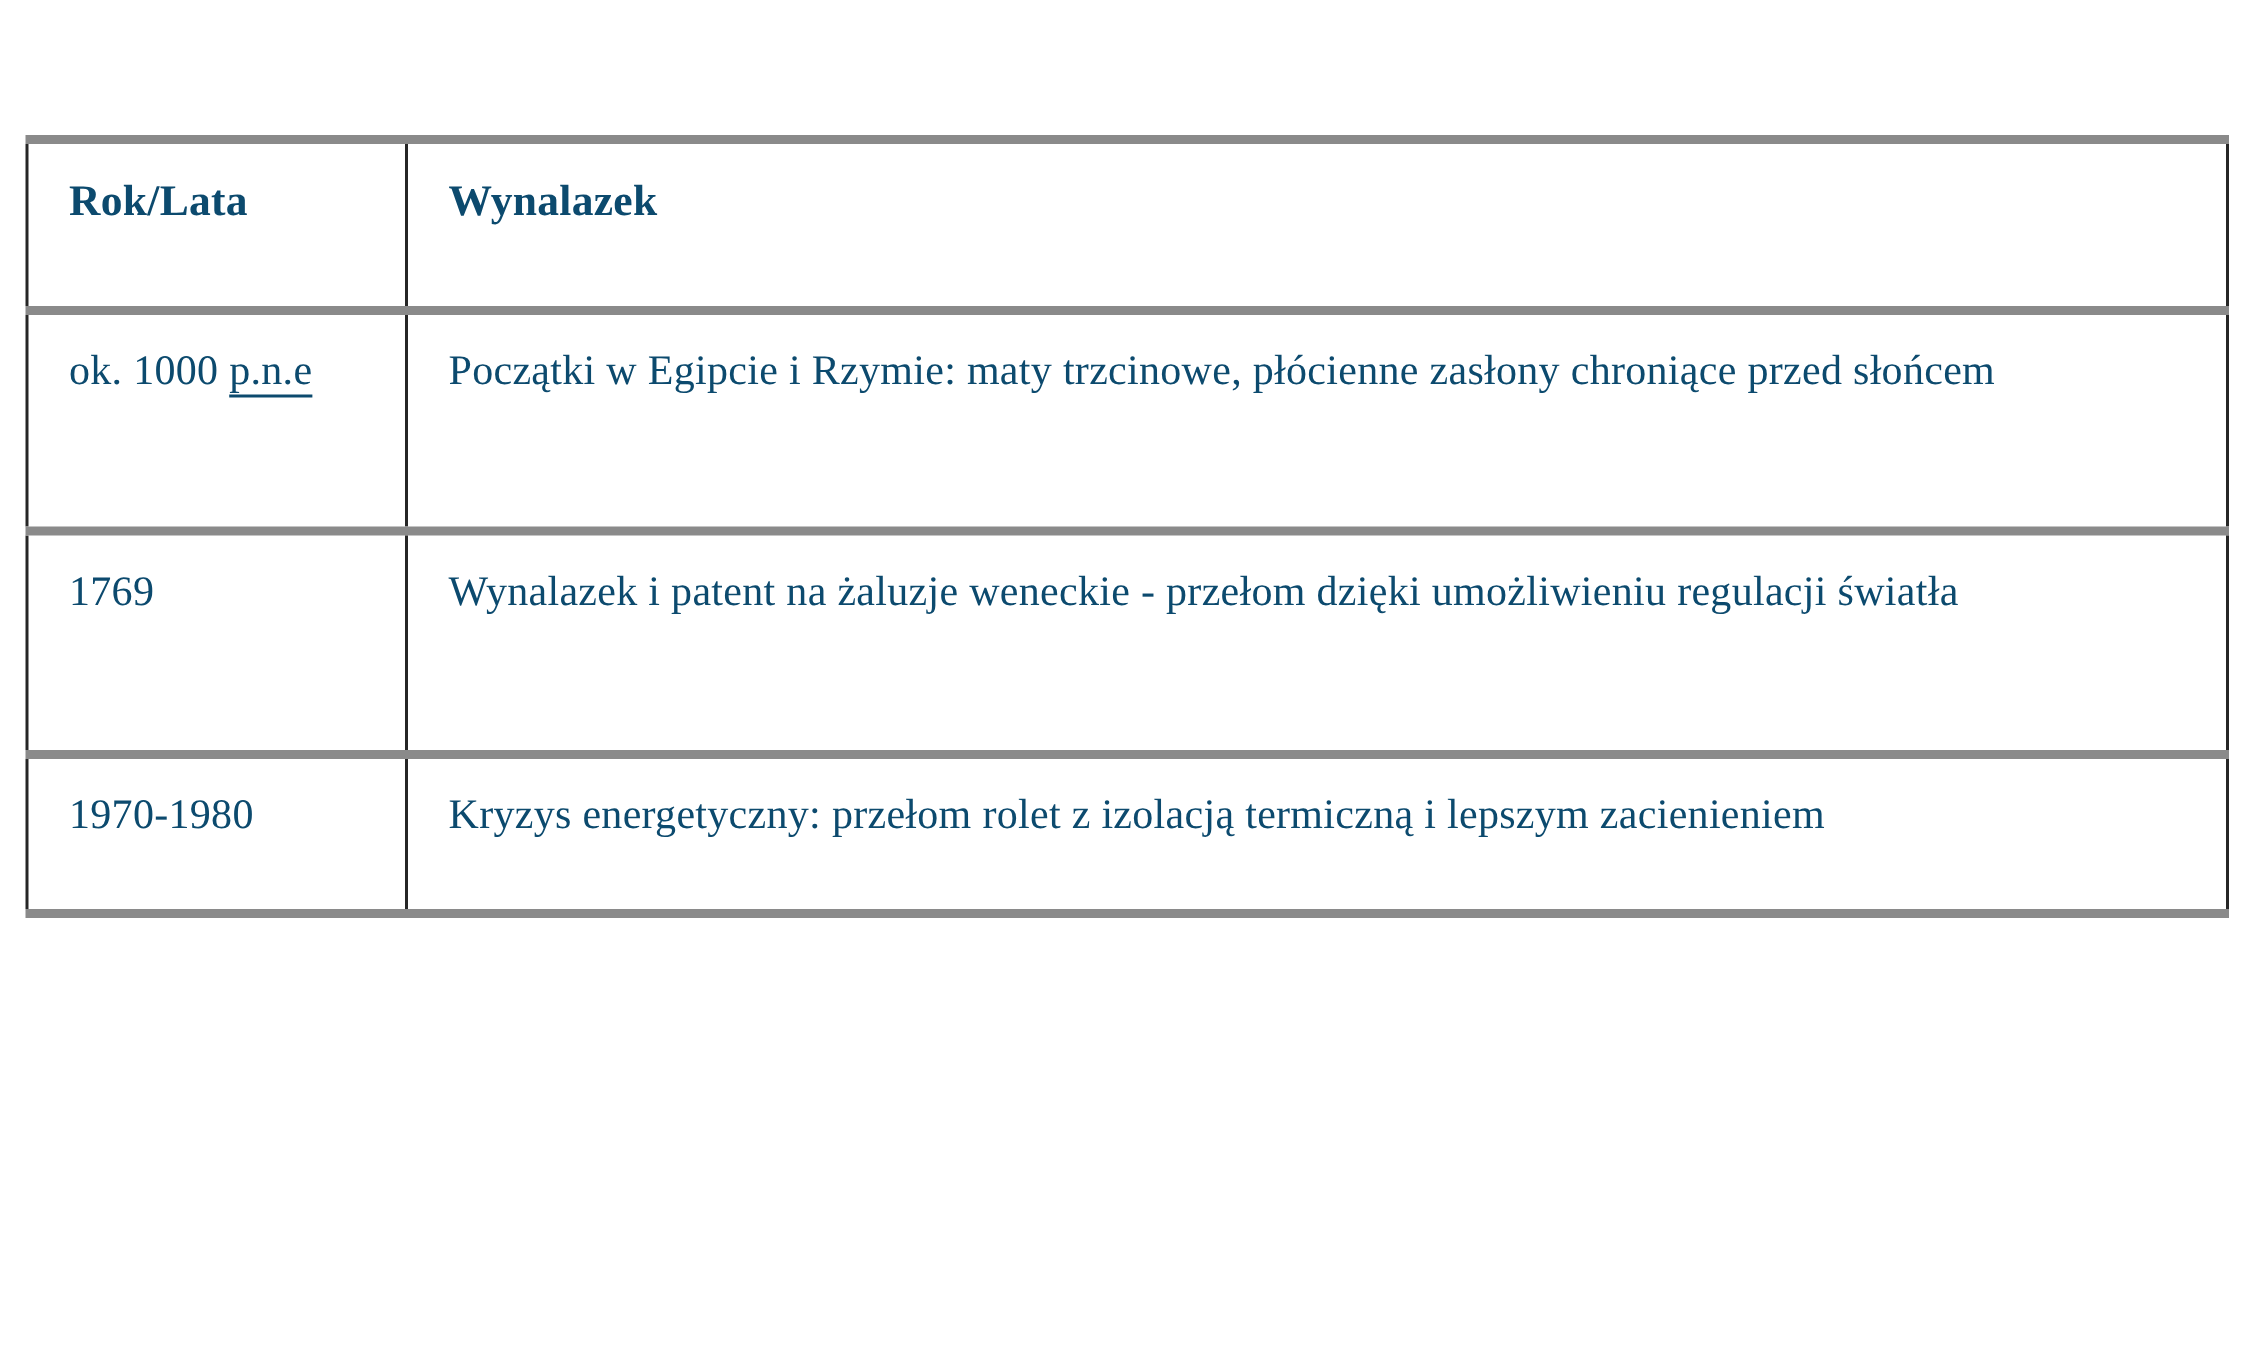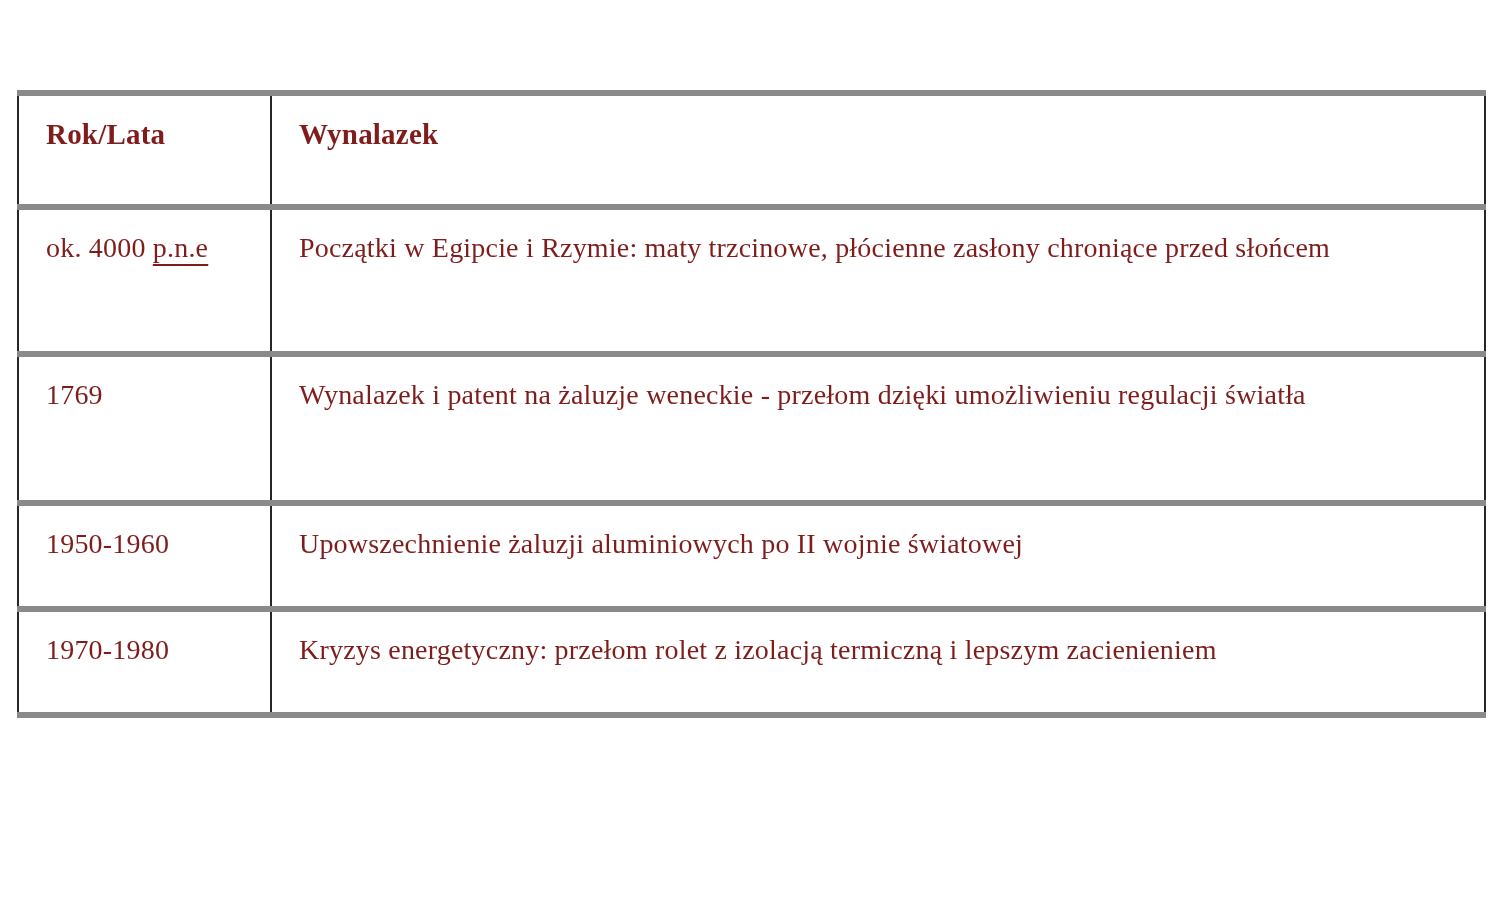--- a/index.html
+++ b/index.html
@@ -3,21 +3,21 @@
 <meta charset="utf-8">
 <style>
   * { margin: 0; padding: 0; box-sizing: border-box; }
   html, body { background: #ffffff; }
   .page {
     position: relative;
     width: 1500px;
     height: 807px;
     background: #ffffff;
     font-family: "Liberation Serif", "DejaVu Serif", serif;
-    color: #7f1d1d;
+    color: #0c4a6e;
     overflow: hidden;
   }
   table.doc-table {
     position: absolute;
     left: 17px;
     top: 90px;
     width: 1467px;
     border-collapse: collapse;
     table-layout: fixed;
   }
@@ -70,30 +70,26 @@
       <col class="col-event">
     </colgroup>
     <thead>
       <tr>
         <th class="cell">Rok/Lata</th>
         <th class="cell">Wynalazek</th>
       </tr>
     </thead>
     <tbody>
       <tr class="row-1">
-        <td class="cell"><span>ok. 4000 </span><span class="spell-error">p.n.e</span></td>
+        <td class="cell"><span>ok. 1000 </span><span class="spell-error">p.n.e</span></td>
         <td class="cell">Początki w Egipcie i Rzymie: maty trzcinowe, płócienne zasłony chroniące przed słońcem</td>
       </tr>
       <tr class="row-2">
         <td class="cell">1769</td>
         <td class="cell">Wynalazek i patent na żaluzje weneckie - przełom dzięki umożliwieniu regulacji światła</td>
-      </tr>
-      <tr class="row-4">
-        <td class="cell">1950-1960</td>
-        <td class="cell">Upowszechnienie żaluzji aluminiowych po II wojnie światowej</td>
       </tr>
       <tr class="row-5">
         <td class="cell">1970-1980</td>
         <td class="cell">Kryzys energetyczny: przełom rolet z izolacją termiczną i lepszym zacienieniem</td>
       </tr>
     </tbody>
   </table>
 </div>
 
 </body></html>

